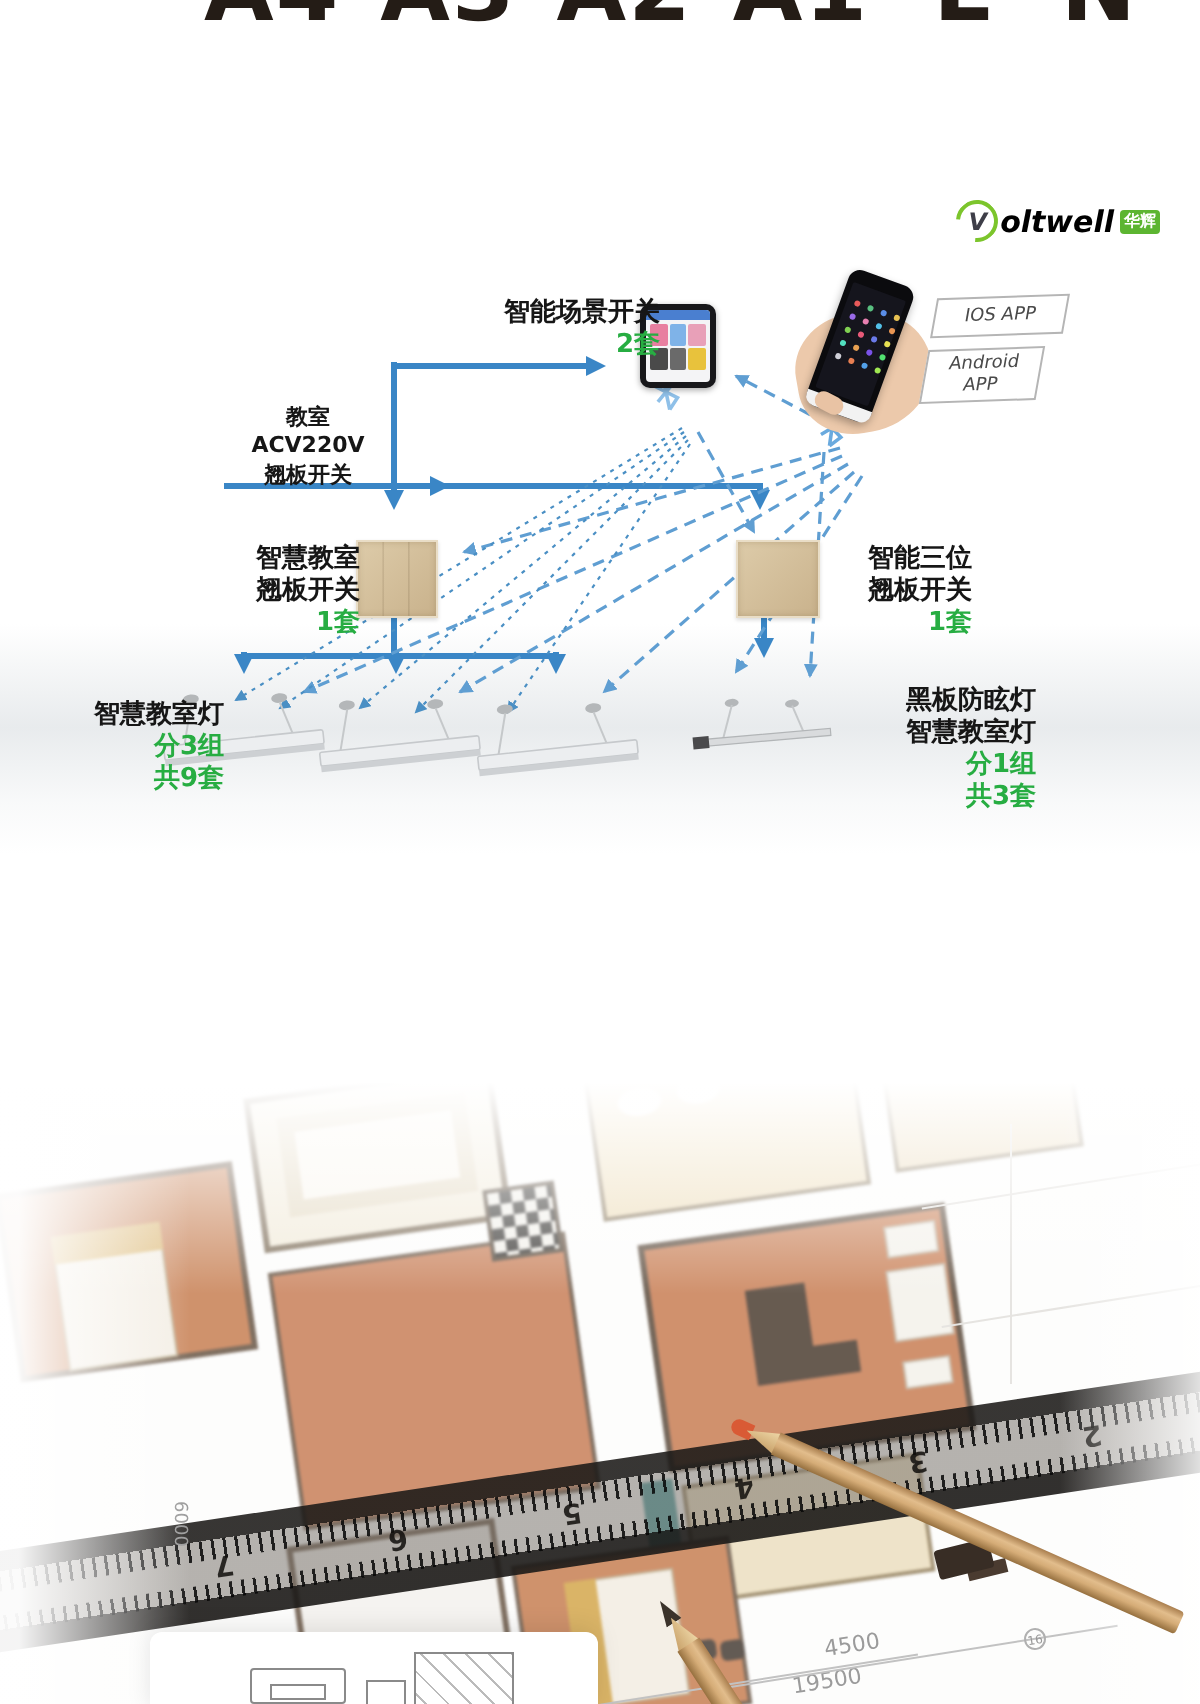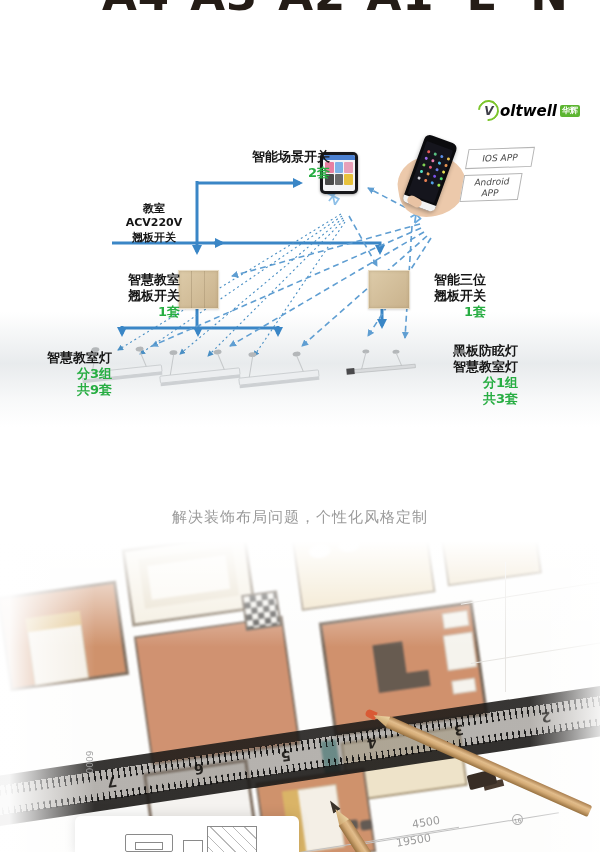--- a/index.html
+++ b/index.html
@@ -284,21 +284,20 @@
   <div class="finger"></div>
 
   <div class="appbox ios">IOS APP</div>
   <div class="appbox android">
     <div>Android</div>
     <div>APP</div>
   </div>
   <div class="product-lbl">
   </div>
 
-  <div class="s2-sub">解决装饰布局问题，个性化风格定制</div>
 
   <div class="photo">
     <div class="plan">
 
       <div class="room hatch" style="left:30px;top:30px;width:120px;height:95px;background:#c88054;border:3px solid #6b5847;"></div>
       <div class="room" style="left:55px;top:55px;width:55px;height:68px;background:#f3ede2;border:1px solid #b8a888;"></div>
       <div class="room" style="left:55px;top:55px;width:55px;height:14px;background:#d9b36a;"></div>
       <div class="room" style="left:160px;top:0;width:125px;height:78px;background:#f1ead9;border:3px solid #7a6a55;"></div>
       <div class="room" style="left:175px;top:12px;width:95px;height:50px;border:8px solid #e4d9c2;background:#faf6ee;"></div>
       <div class="room hatch" style="left:160px;top:88px;width:150px;height:130px;background:#c9805a;border:2px solid #6b5847;"></div>

